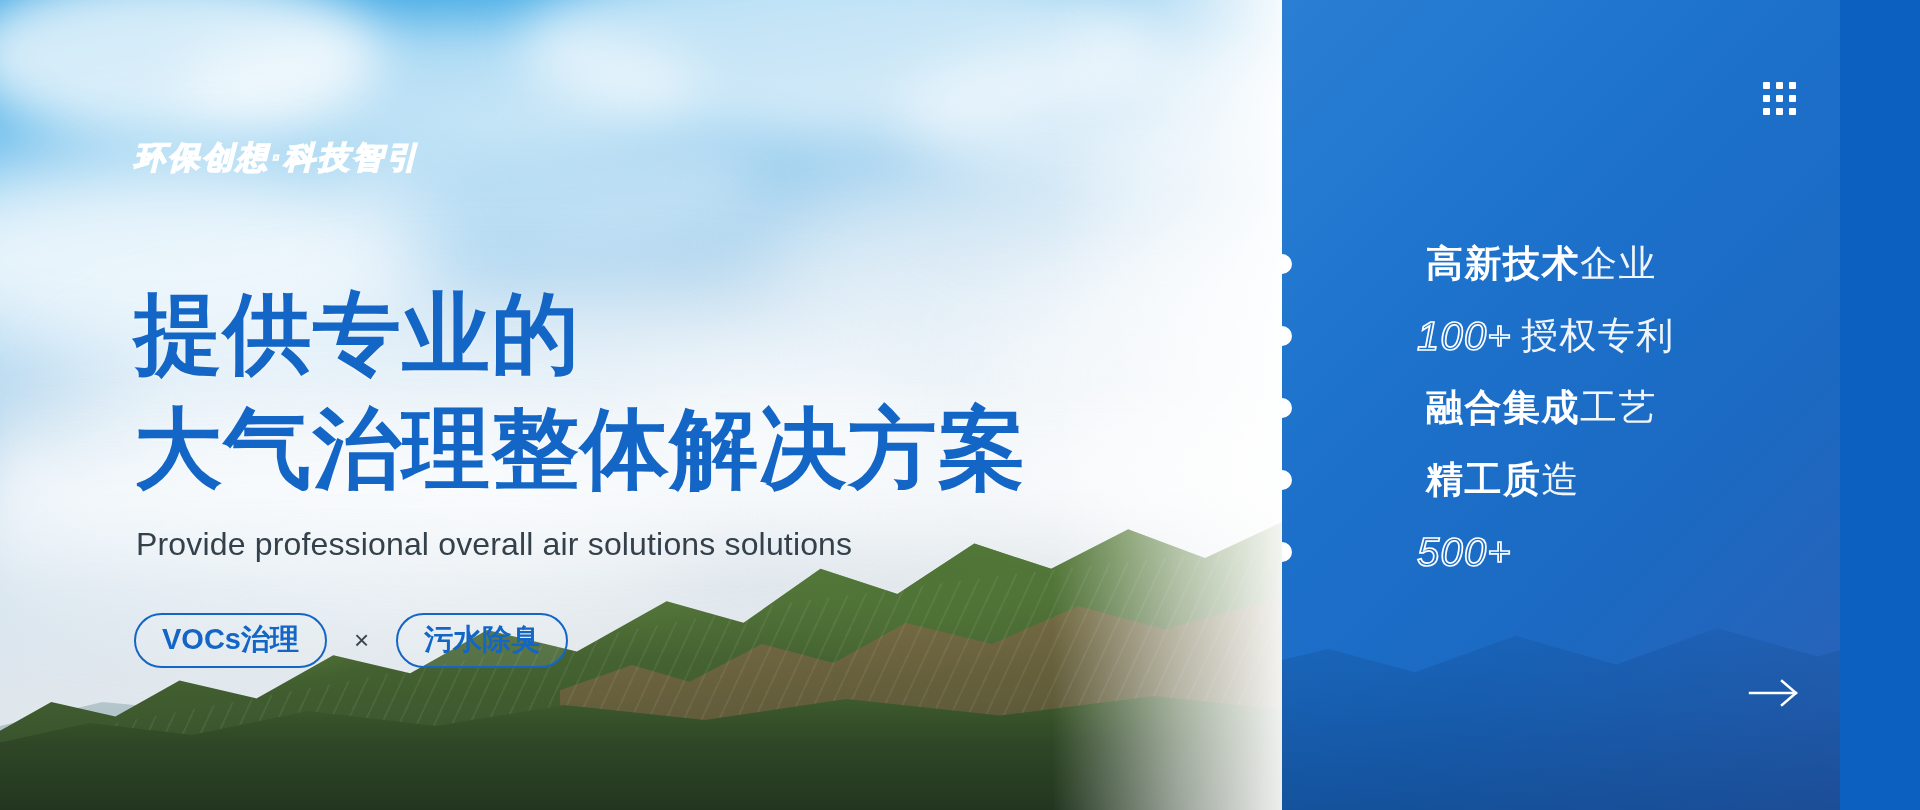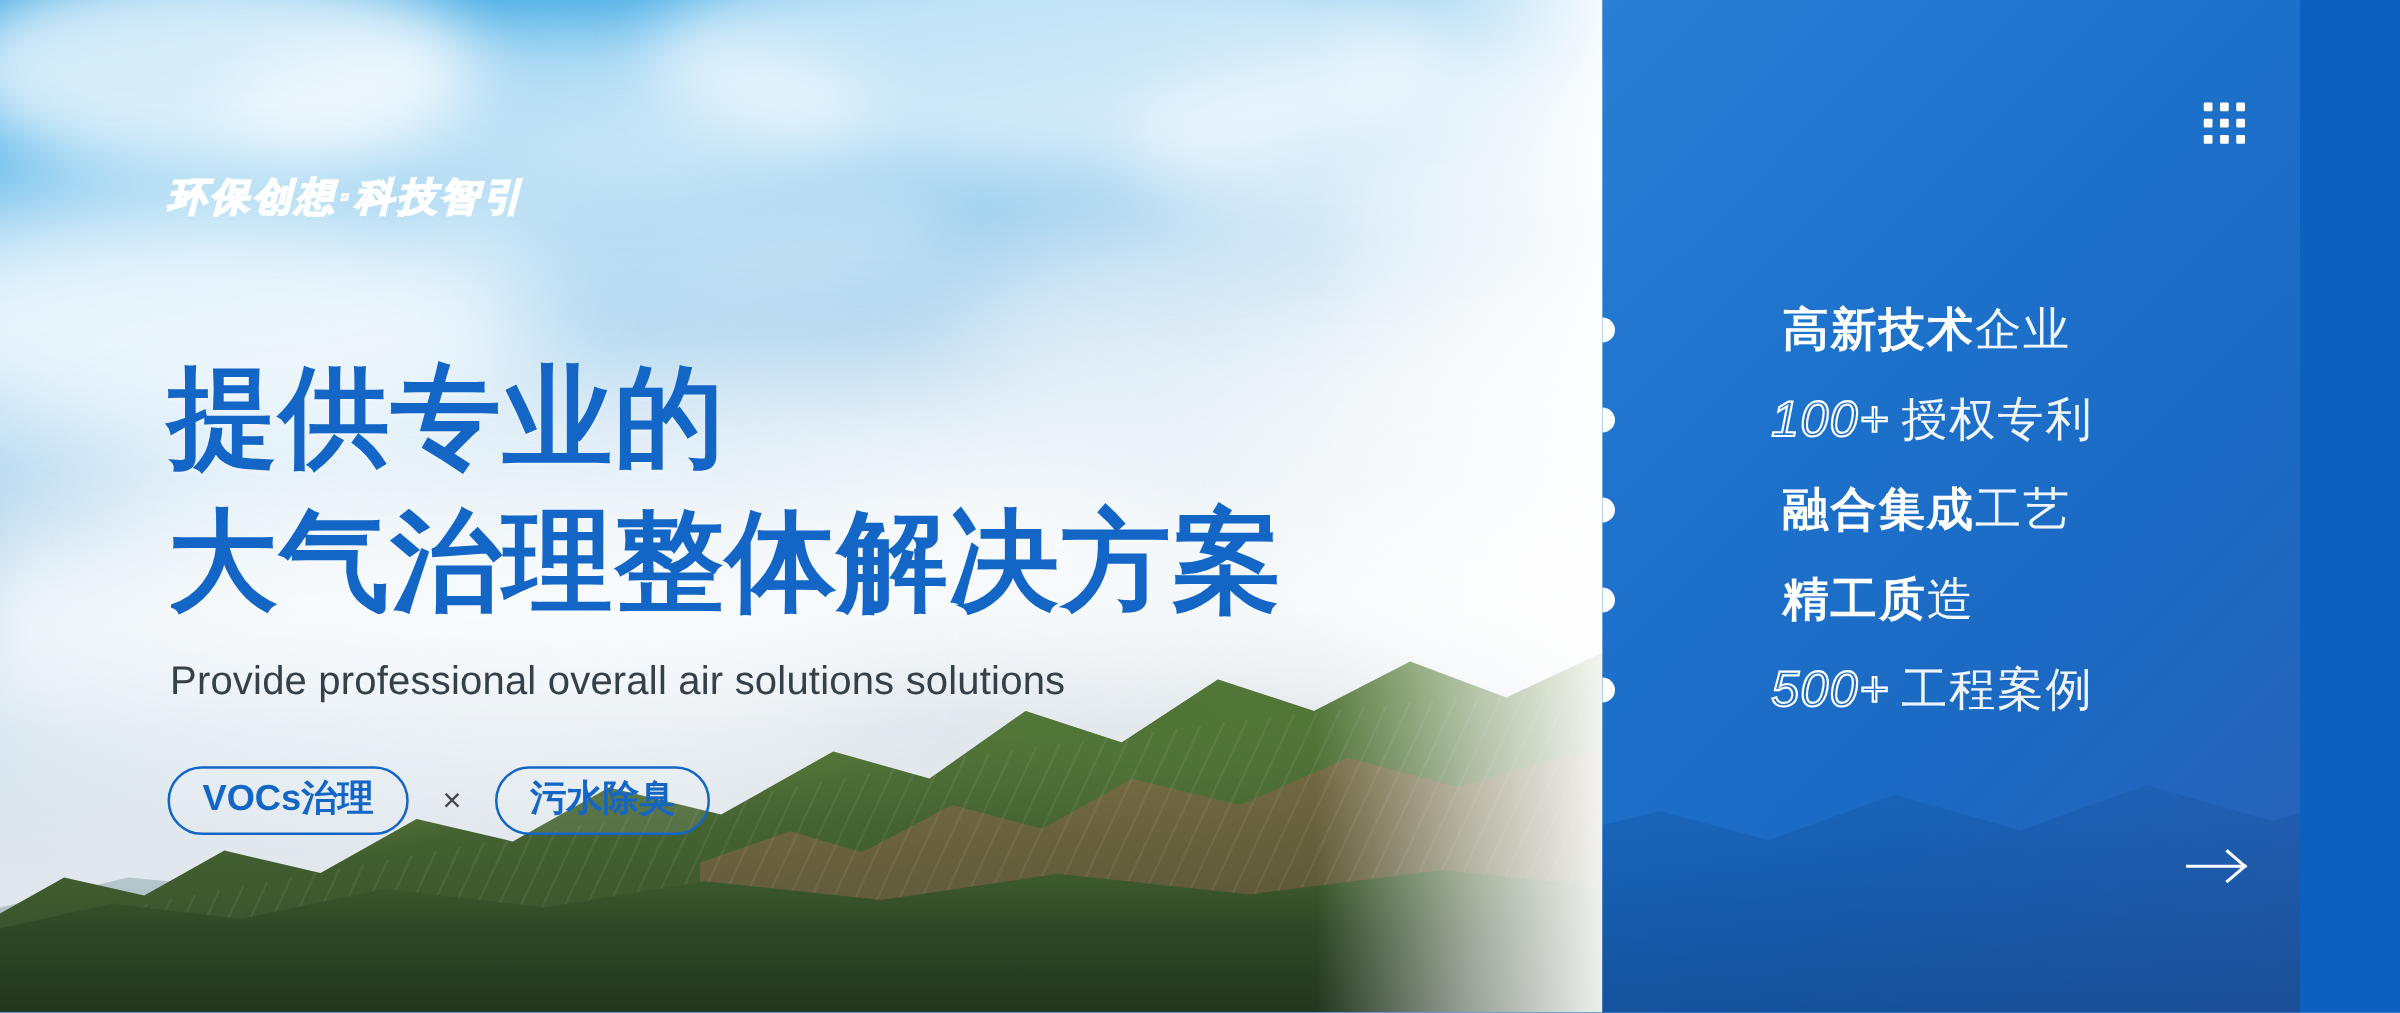--- a/index.html
+++ b/index.html
@@ -296,21 +296,20 @@
         <span class="feat-light">工艺</span>
       </div>
       <div class="feature">
         <span class="feat-num"></span>
         <span class="feat-strong">精工质</span>
         <span class="feat-light">造</span>
       </div>
       <div class="feature">
         <span class="feat-num">500+</span>
         <span class="feat-strong"></span>
-        <span class="feat-light">工程案例</span>
       </div>
     </div>
 
     <div id="arrow">
       <svg width="54" height="34" viewBox="0 0 54 34" fill="none" aria-hidden="true">
         <path d="M2 17 H48" stroke="#ffffff" stroke-width="2.4" stroke-linecap="square"></path>
         <path d="M34 5 L48 17 L34 29" stroke="#ffffff" stroke-width="2.4" fill="none" stroke-linecap="square" stroke-linejoin="miter"></path>
       </svg>
     </div>
   </div>

